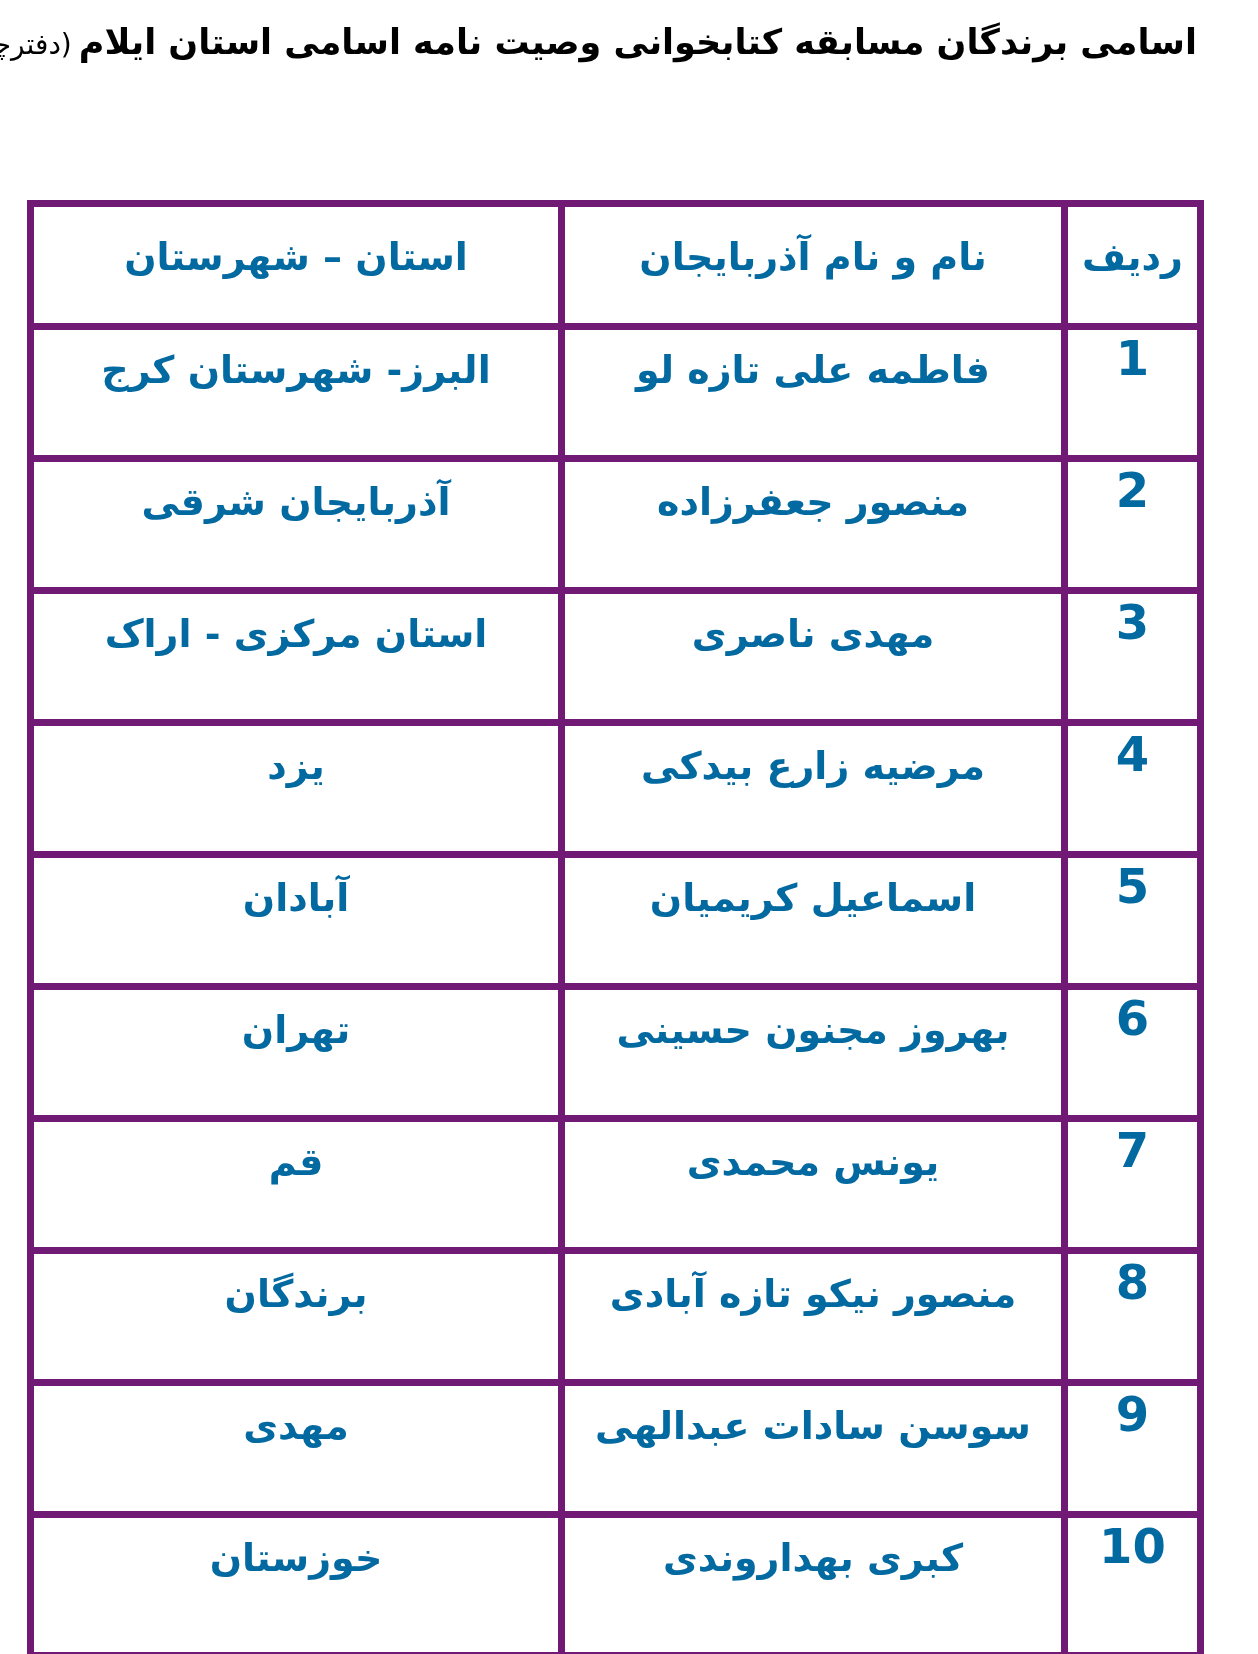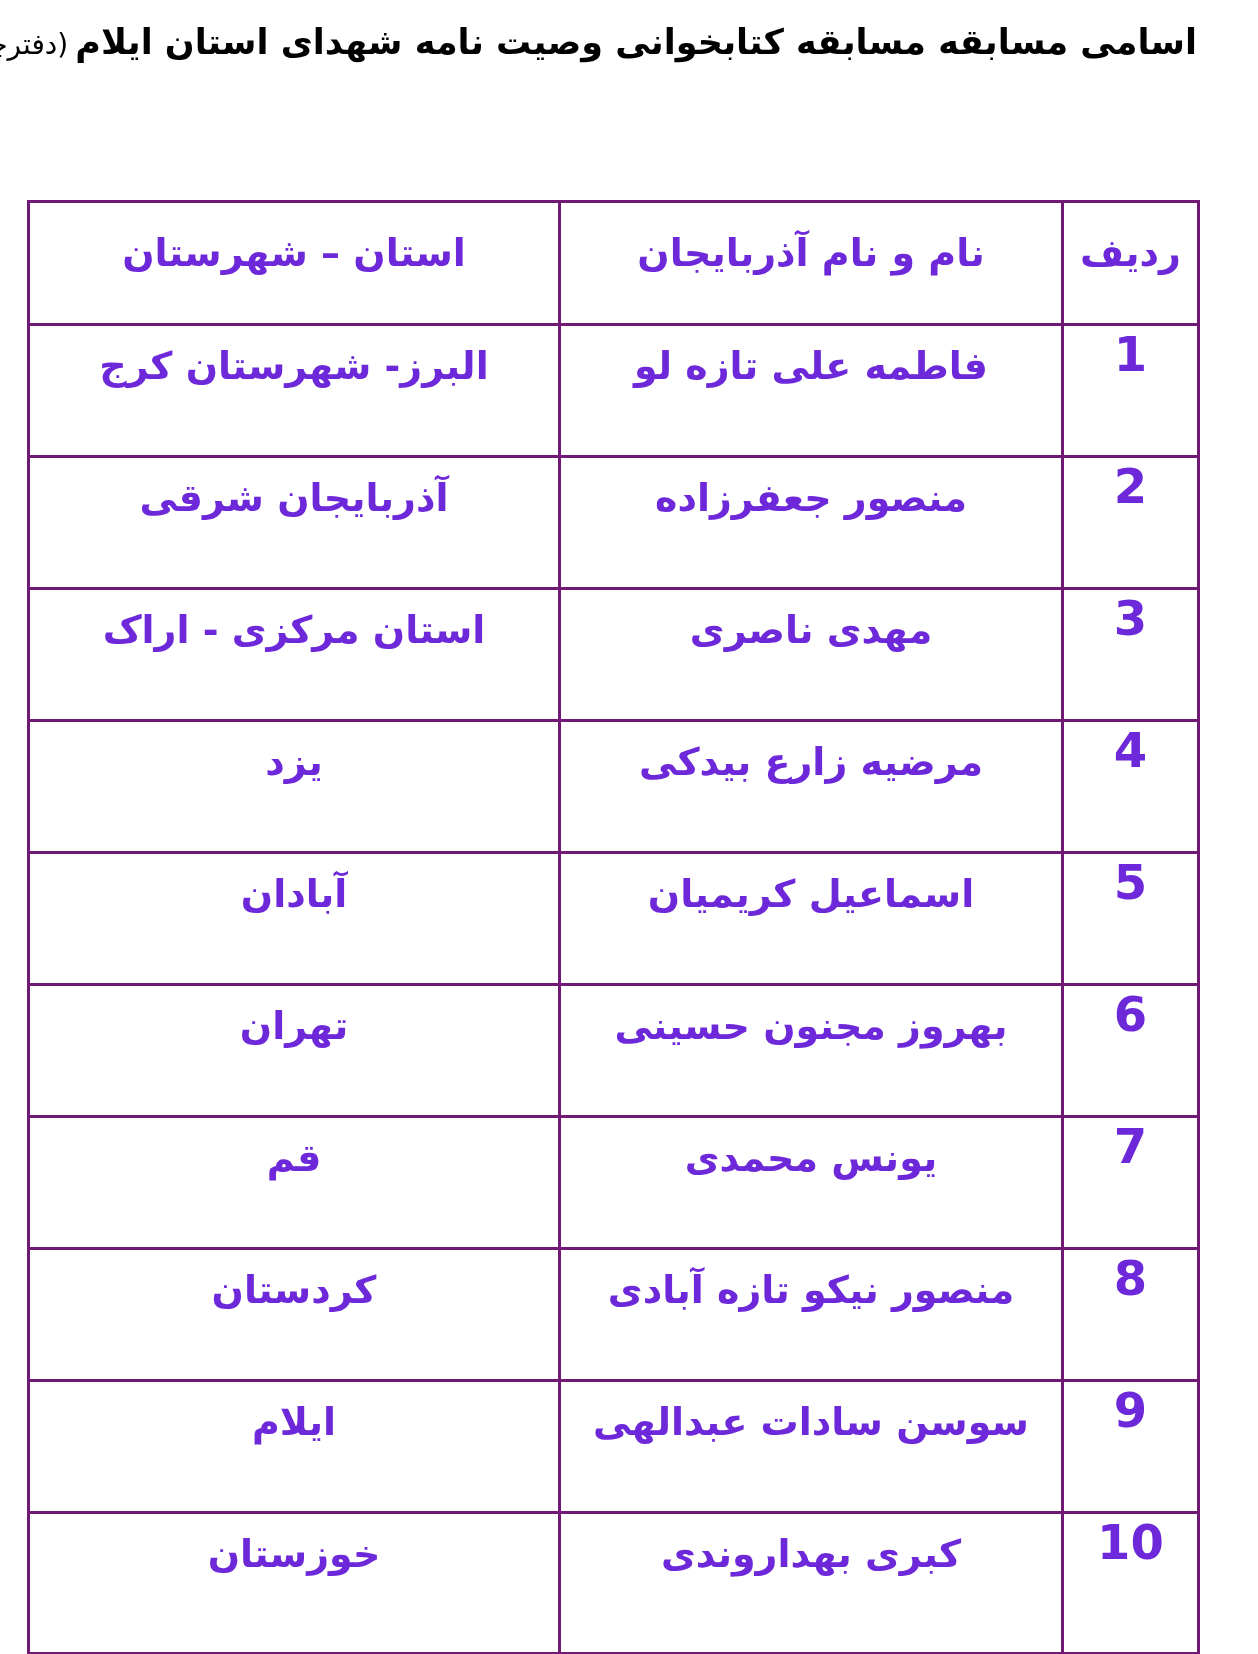--- a/index.html
+++ b/index.html
@@ -36,24 +36,24 @@
     top: 200px;
     left: 27px;
     width: 1170px;
     direction: rtl;
     border-collapse: collapse;
     table-layout: fixed;
     background: #ffffff;
   }
   table.winners-table th,
   table.winners-table td {
-    border: 3px solid #701a75;
+    border: 7px solid #701a75;
     vertical-align: top;
     text-align: center;
-    color: #6d28d9;
+    color: #0369a1;
     overflow: hidden;
   }
   col.c-row      { width: 136px; }
   col.c-name     { width: 503px; }
   col.c-province { width: 531px; }
 
   tr.header-row { height: 123px; }
   tr.data-row   { height: 132px; }
   tr.data-row:last-child { height: 141px; }
 
@@ -72,21 +72,21 @@
     font-weight: bold;
     padding-top: 2px;
     line-height: 1.1;
   }
 </style>
 </head>
 <body>
 
 <div class="page">
 
-  <h1 class="title"><span>اسامی مسابقه مسابقه کتابخوانی وصیت نامه شهدای استان ایلام</span> <span class="title-suffix">(دفترچهارم)</span></h1>
+  <h1 class="title"><span>اسامی برندگان مسابقه کتابخوانی وصیت نامه اسامی استان ایلام</span> <span class="title-suffix">(دفترچهارم)</span></h1>
 
   <table class="winners-table">
     <colgroup>
       <col class="c-row">
       <col class="c-name">
       <col class="c-province">
     </colgroup>
     <thead>
       <tr class="header-row">
         <th class="cell">ردیف</th>
@@ -126,26 +126,26 @@
         <td class="cell-text">تهران</td>
       </tr>
       <tr class="data-row">
         <td class="cell-num">7</td>
         <td class="cell-text">یونس محمدی</td>
         <td class="cell-text">قم</td>
       </tr>
       <tr class="data-row">
         <td class="cell-num">8</td>
         <td class="cell-text">منصور نیکو تازه آبادی</td>
-        <td class="cell-text">کردستان</td>
+        <td class="cell-text">برندگان</td>
       </tr>
       <tr class="data-row">
         <td class="cell-num">9</td>
         <td class="cell-text">سوسن سادات عبدالهی</td>
-        <td class="cell-text">ایلام</td>
+        <td class="cell-text">مهدی</td>
       </tr>
       <tr class="data-row">
         <td class="cell-num">10</td>
         <td class="cell-text">کبری بهداروندی</td>
         <td class="cell-text">خوزستان</td>
       </tr>
     </tbody>
   </table>
 
 </div>

